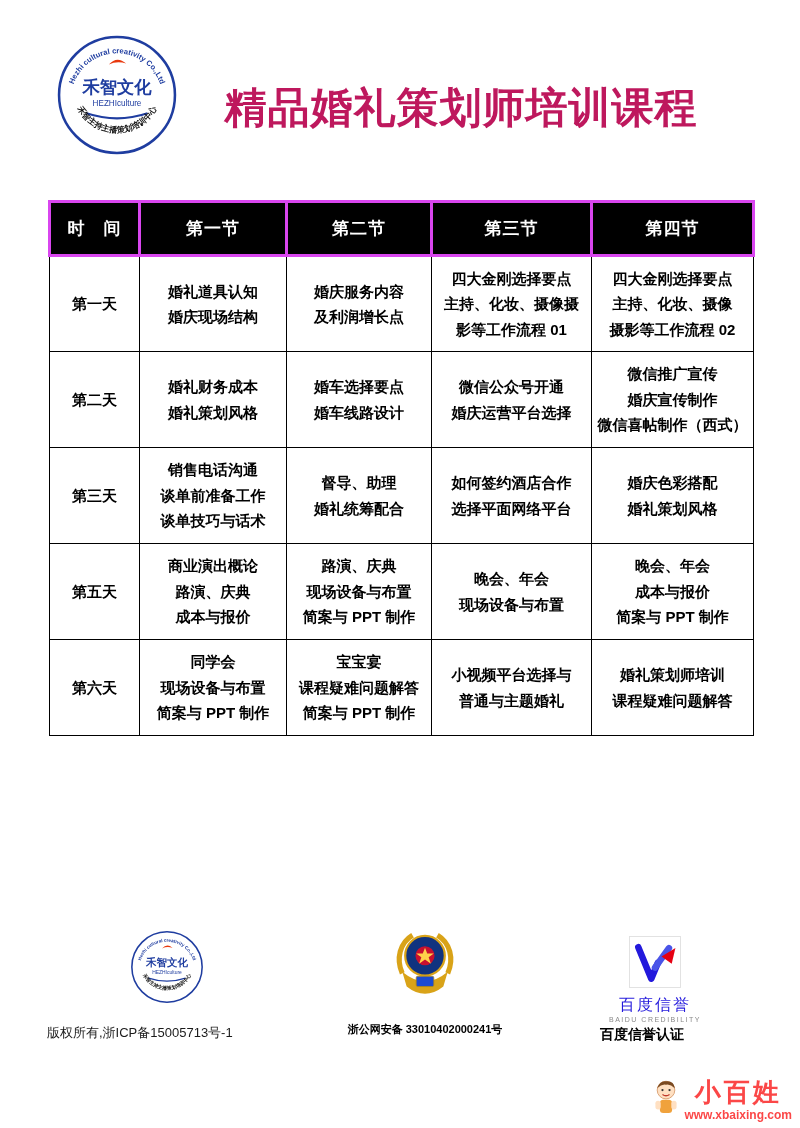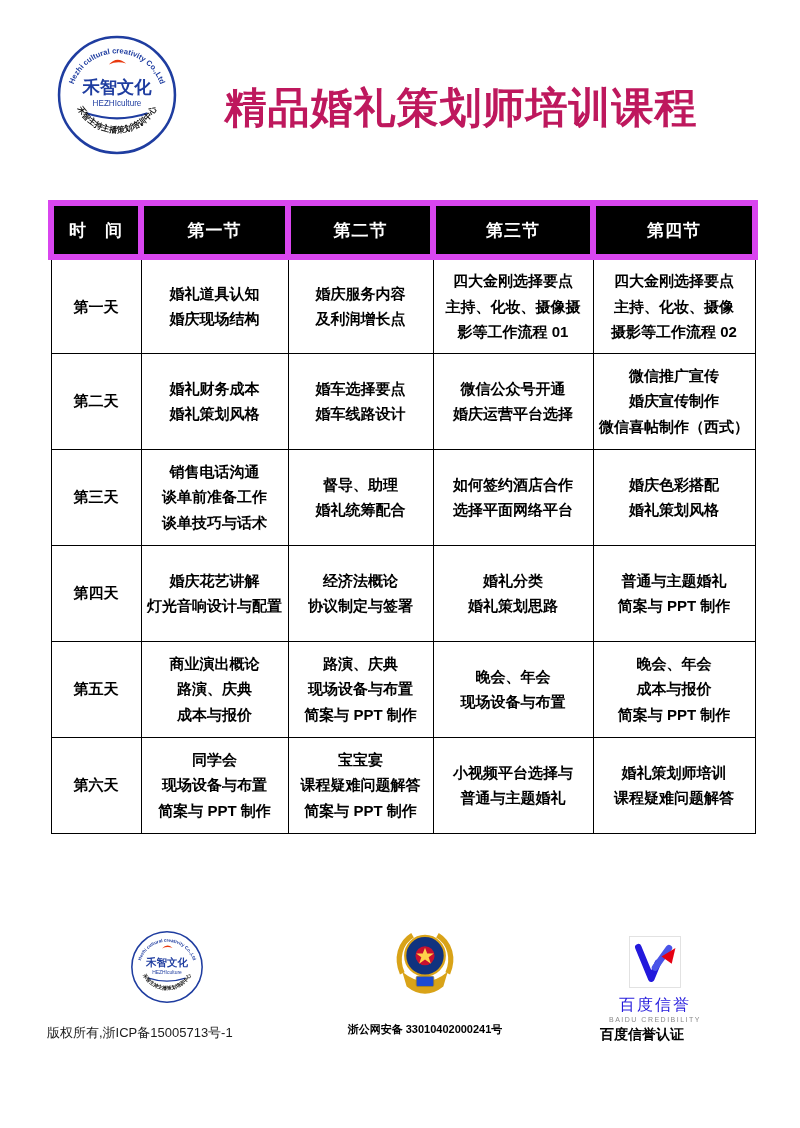--- a/index.html
+++ b/index.html
@@ -12,21 +12,21 @@
   *{margin:0;padding:0;box-sizing:border-box;}
   body{background:#f2f2f2;font-family:"Liberation Sans",sans-serif;}
   .page{position:relative;width:800px;height:1128px;background:#ffffff;margin:0 auto;overflow:hidden;}
 
   .logo-top{position:absolute;left:56px;top:34px;width:122px;height:122px;}
   .page-title{position:absolute;left:178px;top:80px;width:566px;text-align:center;
     font-size:42px;font-weight:900;color:#be185d;letter-spacing:1px;white-space:nowrap;}
 
   table.course-table{position:absolute;left:48px;top:200px;width:704px;border-collapse:collapse;table-layout:fixed;}
   .course-table th{background:var(--header-bg);color:#fff;font-size:17px;font-weight:bold;height:54px;
-    border:6px solid #d946ef;letter-spacing:1px;text-align:center;}
+    border:3px solid #d946ef;letter-spacing:1px;text-align:center;}
   .course-table td{border:1px solid #000;height:96px;text-align:center;vertical-align:middle;
     font-size:15px;font-weight:bold;line-height:1.7;color:#000;white-space:pre-line;padding:4px 2px;}
 
   .footer-logo-left{position:absolute;left:130px;top:930px;width:74px;height:74px;}
   .copyright-text{position:absolute;left:47px;top:1024px;width:240px;text-align:left;font-size:13px;color:#1a1a1a;}
 
   .police-badge{position:absolute;left:392px;top:926px;width:66px;height:80px;}
   .police-record-text{position:absolute;left:295px;top:1022px;width:260px;text-align:center;
     font-size:11px;font-weight:bold;color:#000;}
 
@@ -118,31 +118,20 @@
 谈单前准备工作
 谈单技巧与话术</td>
         <td>督导、助理
 婚礼统筹配合</td>
         <td>如何签约酒店合作
 选择平面网络平台</td>
         <td>婚庆色彩搭配
 婚礼策划风格</td>
       </tr>
       <tr>
-        <td>第四天</td>
-        <td>婚庆花艺讲解
-灯光音响设计与配置</td>
-        <td>经济法概论
-协议制定与签署</td>
-        <td>婚礼分类
-婚礼策划思路</td>
-        <td>普通与主题婚礼
-简案与 PPT 制作</td>
-      </tr>
-      <tr>
         <td>第五天</td>
         <td>商业演出概论
 路演、庆典
 成本与报价</td>
         <td>路演、庆典
 现场设备与布置
 简案与 PPT 制作</td>
         <td>晚会、年会
 现场设备与布置</td>
         <td>晚会、年会
@@ -206,14 +195,32 @@
         <path d="M 10,12 L 24,46 L 31,29" fill="none" stroke="#2319dc" stroke-width="7" stroke-linecap="round" stroke-linejoin="round"></path>
         <path d="M 28,34 L 43,13" stroke="#4a54e8" stroke-width="7" stroke-linecap="round"></path>
         <polygon points="35,22 50,13 46,30" fill="#e60012"></polygon>
       </svg>
     </span>
     <div class="baidu-title">百度信誉</div>
     <div class="baidu-subtitle">BAIDU CREDIBILITY</div>
   </div>
   <div class="baidu-cert">百度信誉认证</div>
 
+  <div class="watermark">
+    <span>
+      <svg viewBox="0 0 34 44" width="30" height="40">
+        <circle cx="17" cy="13" r="10" fill="#ffe0c2" stroke="#d79b6b"></circle>
+        <path d="M 7,11 Q 10,2 17,3 Q 26,2 27,11 Q 22,6 17,7 Q 12,6 7,11" fill="#7a4a21"></path>
+        <circle cx="13" cy="13" r="1.3" fill="#333"></circle>
+        <circle cx="21" cy="13" r="1.3" fill="#333"></circle>
+        <path d="M 13,18 Q 17,21 21,18" stroke="#c0392b" fill="none" stroke-width="1.5"></path>
+        <rect x="10" y="24" width="14" height="15" rx="4" fill="#f0a23c"></rect>
+        <rect x="5" y="25" width="6" height="10" rx="3" fill="#ffe0c2"></rect>
+        <rect x="23" y="25" width="6" height="10" rx="3" fill="#ffe0c2"></rect>
+      </svg>
+    </span>
+    <div class="watermark-text">
+      <div class="watermark-name">小百姓</div>
+      <div class="watermark-url">www.xbaixing.com</div>
+    </div>
+  </div>
 
 </div>
 
 </body></html>

